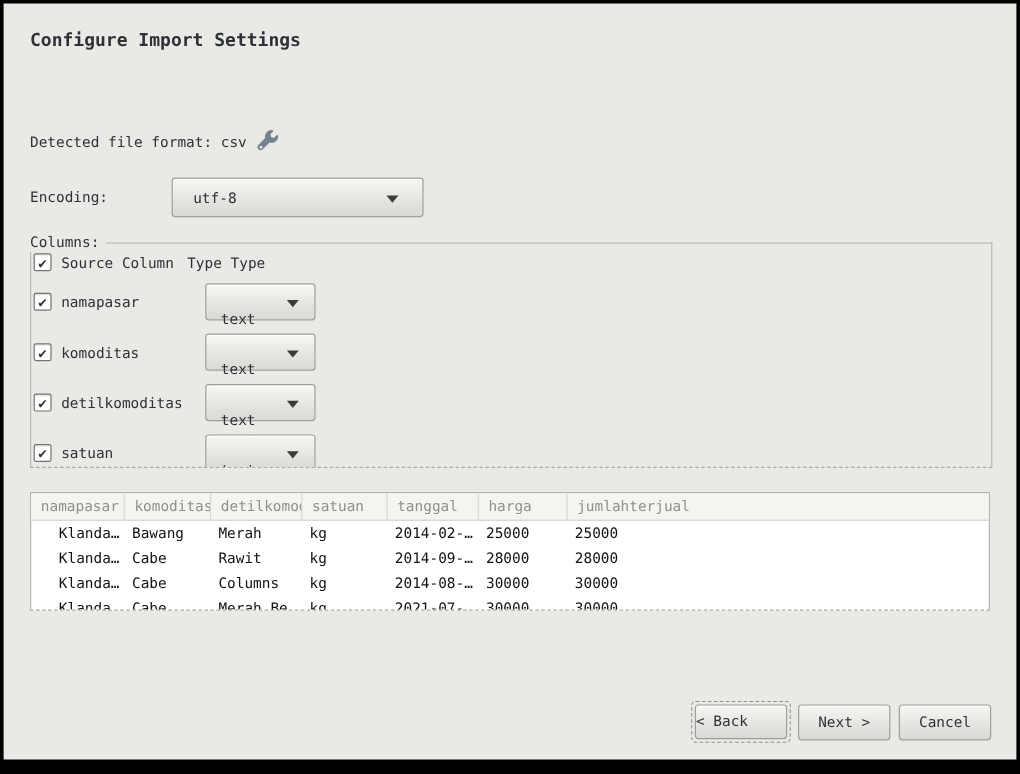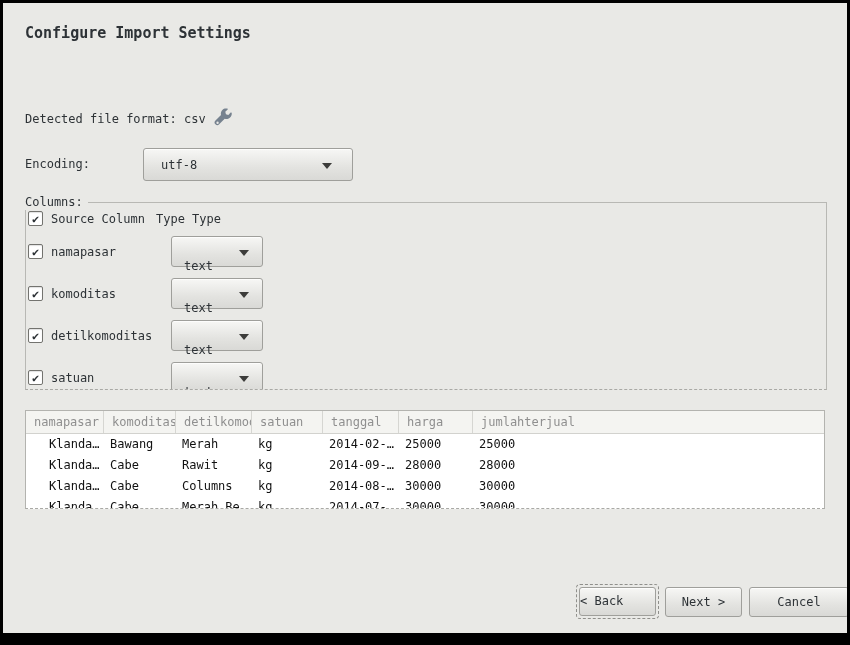--- a/index.html
+++ b/index.html
@@ -94,21 +94,21 @@
   }
   .back-ring {
     position:absolute; left:576px; top:584px; width:83px; height:35px;
     border:1px dashed #8f8f8b; border-radius:4px; padding:2px;
   }
   .back-ring .btn-inner {
     width:100%; height:100%; text-align:left; line-height:27px; cursor:default;
     border-radius:3px;
   }
   .btn-next { left:665px; top:587px; width:77px; }
-  .btn-cancel { left:749px; top:587px; width:100px; }
+  .btn-cancel { left:749px; top:587px; width:77px; }
 </style>
 </head>
 <body>
 
 <div class="window">
 
   <div class="title">Configure Import Settings</div>
 
   <div class="fileformat-row">
     <span class="txt">Detected file format:</span><span class="txt">&nbsp;</span><span class="txt">csv</span>
@@ -206,21 +206,21 @@
       <div class="td c3">kg</div>
       <div class="td c4">2014-08-…</div>
       <div class="td c5">30000</div>
       <div class="td c6">30000</div>
     </div>
     <div class="trow">
       <div class="td first c0">Klanda…</div>
       <div class="td c1">Cabe</div>
       <div class="td c2">Merah Be…</div>
       <div class="td c3">kg</div>
-      <div class="td c4">2014-07-…</div>
+      <div class="td c4">2021-07-…</div>
       <div class="td c5">30000</div>
       <div class="td c6">30000</div>
     </div>
   </div>
 
   <div class="back-ring">
     <div class="btn-inner gtkface">&lt; Back</div>
   </div>
   <div class="btn btn-next gtkface">Next &gt;</div>
   <div class="btn btn-cancel gtkface">Cancel</div>

